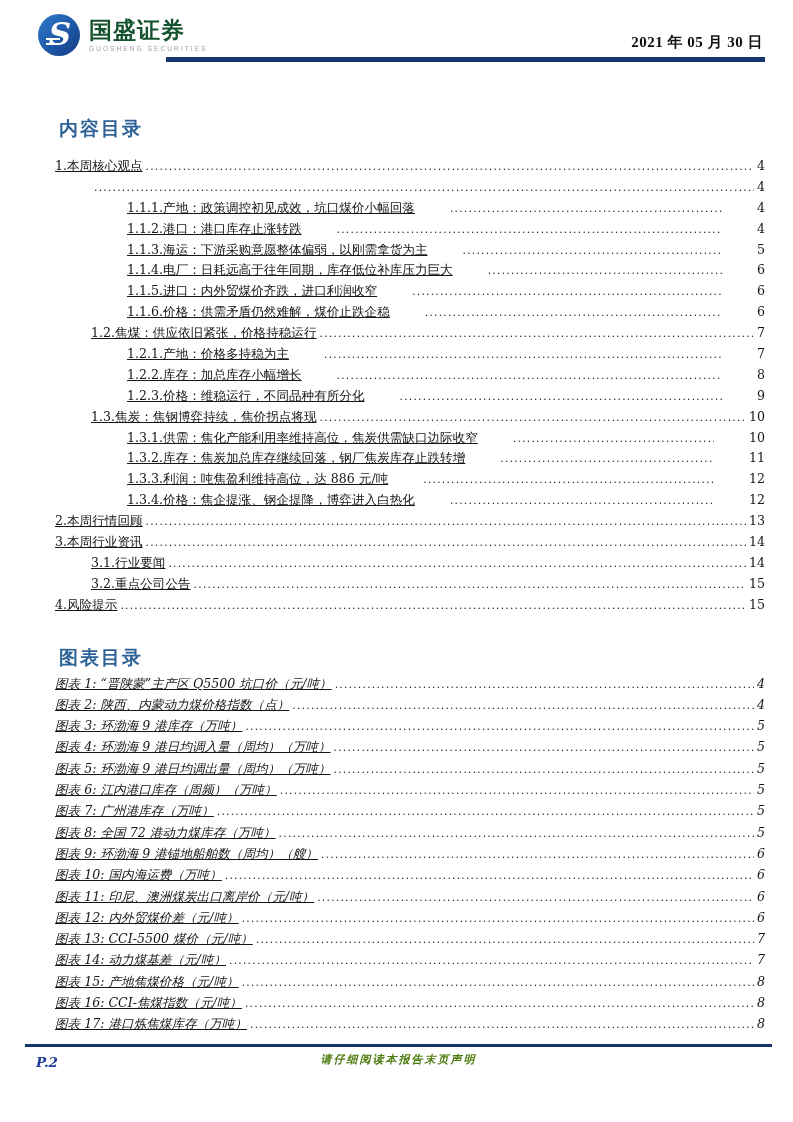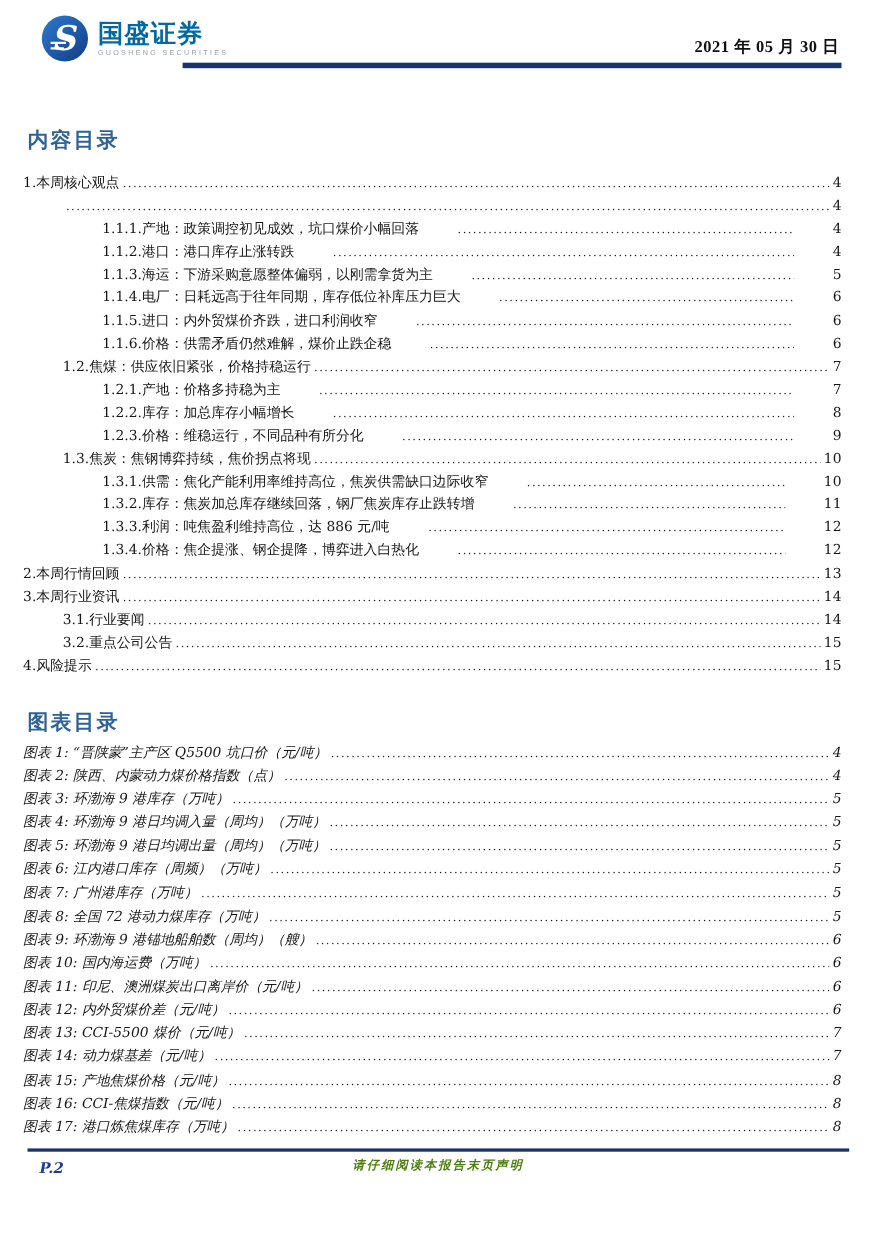--- a/index.html
+++ b/index.html
@@ -15,54 +15,54 @@
   
   .header { position: relative; height: 62px; }
   .brand {
     position: absolute; left: 36px; top: 12px;
     display: flex; align-items: center; gap: 7px;
   }
   .brand-text { display: flex; flex-direction: column; }
   .brand-cn {
     font-family: "Liberation Sans", "DejaVu Sans", sans-serif;
     font-weight: 700; font-size: 23px; line-height: 25px;
-    color: #0369a1; letter-spacing: 1px;
+    color: #14532d; letter-spacing: 1px;
   }
   .brand-en {
     font-family: "Liberation Sans", "DejaVu Sans", sans-serif;
     font-size: 6.5px; color: #9aa0a8; letter-spacing: 2.1px; margin-top: 2px;
   }
   .report-date {
     position: absolute; right: 30px; top: 33px;
     font-size: 15px; font-weight: 700; color: #101010;
     font-family: "Liberation Serif", serif; letter-spacing: 0.5px;
   }
   .header-rule {
     position: absolute; left: 166px; right: 28px; top: 57px;
     height: 5px; background: #16356e;
   }
 
   
-  .content { padding: 0 28px 0 21px; }
+  .content { padding: 0 28px 0 55px; }
   .section-heading {
     font-size: 19px; line-height: 24px; font-weight: 700;
     color: #2f6398; letter-spacing: 2px;
     font-family: "DejaVu Serif", serif;
   }
   .contents-heading { margin: 54px 0 18px 4px; }
   .figures-heading  { margin: 27px 0 7px 4px; }
 
   .toc-row {
     display: flex; align-items: baseline;
     height: 20.9px; font-size: 12.6px; color: #161616;
   }
   .fig-row { height: 21.3px; font-style: italic; }
   .toc-row.lv2 { padding-left: 36px; }
   .toc-row.lv3 { padding-left: 72px; gap: 32px; }
-  .toc-label { white-space: nowrap; flex: 0 0 auto; }
+  .toc-label { white-space: nowrap; flex: 0 0 auto; text-decoration: underline; }
   .toc-leader {
     flex: 1 1 auto; overflow: hidden; white-space: nowrap;
     font-size: 10.5px; letter-spacing: 1.3px; color: #1f1f1f;
     margin: 0 3px 0 3px; font-style: normal;
   }
   .toc-leader::after {
     content: "..........................................................................................................................................................................................................................................................................";
   }
   .toc-page { white-space: nowrap; flex: 0 0 auto; font-size: 12.6px; }
 

